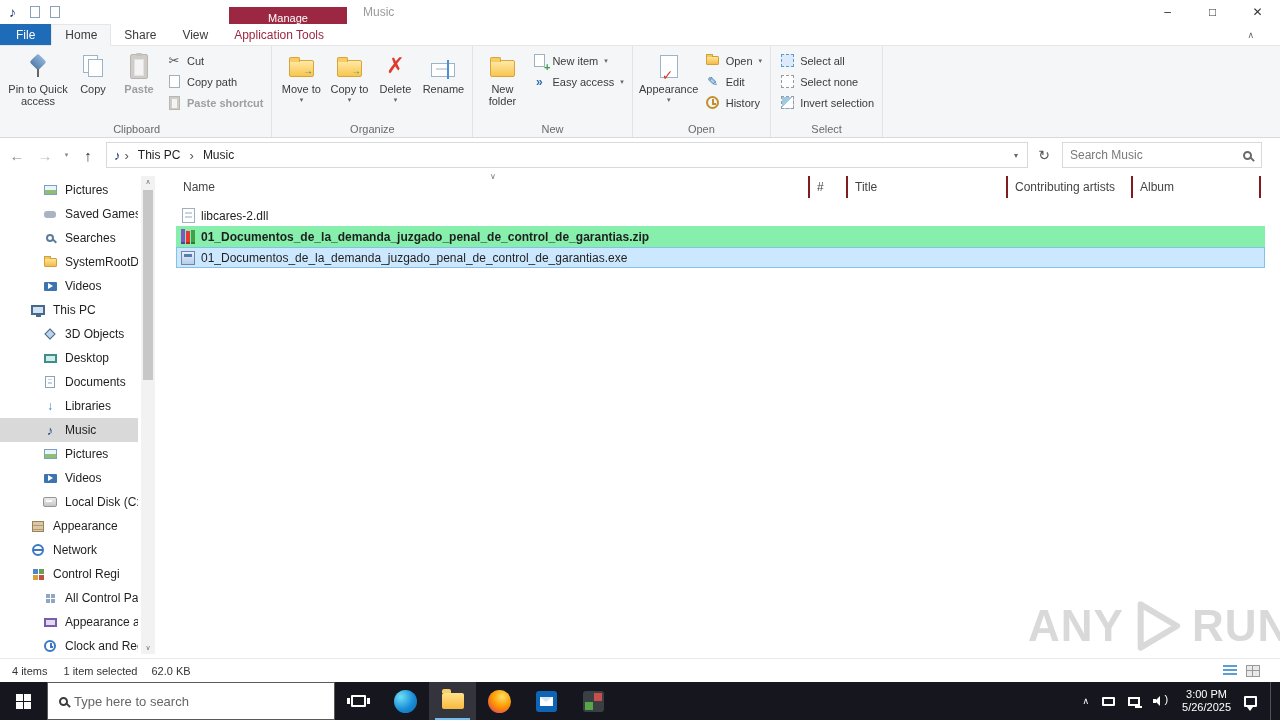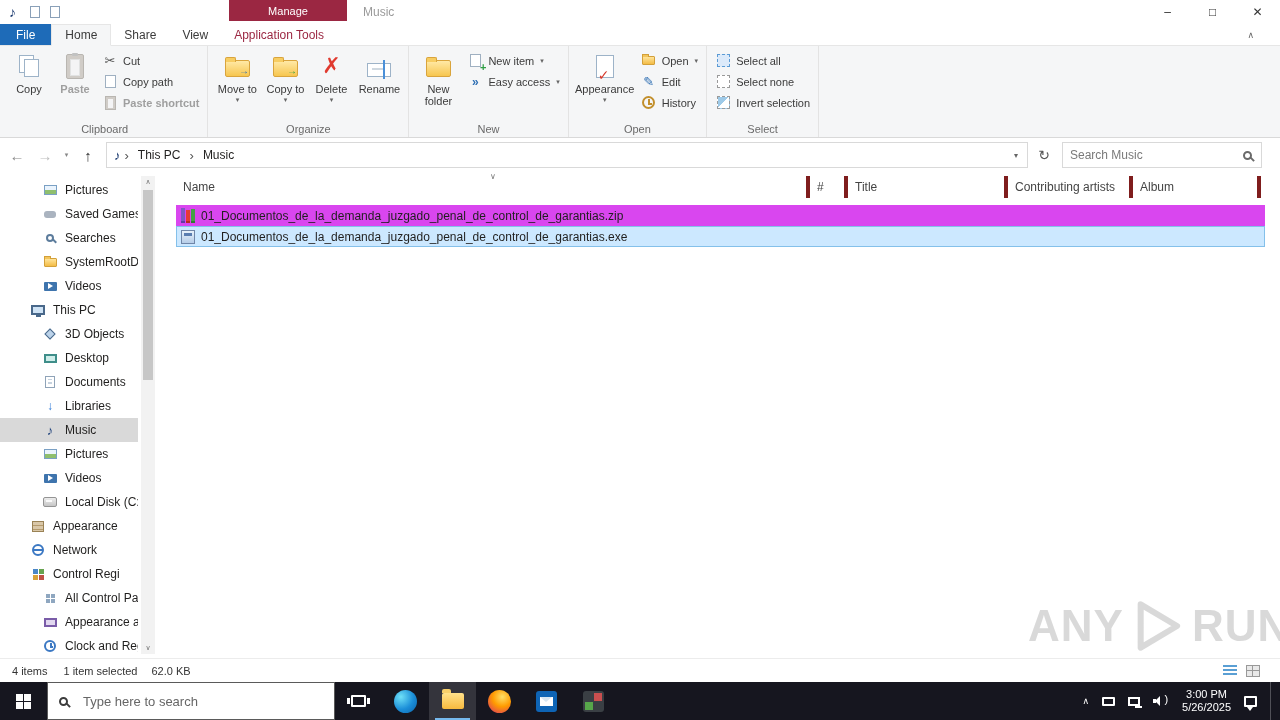--- a/index.html
+++ b/index.html
@@ -7,21 +7,21 @@
   body{font-family:"Liberation Sans","DejaVu Sans",sans-serif;font-size:12px;color:#201f1e;background:#fff;}
   i,b{font-style:normal;font-weight:normal;}
   .g{display:inline-flex;align-items:center;justify-content:center;}
   .screen{position:relative;width:1280px;height:720px;background:#fff;overflow:hidden;}
 
   
   .titlebar{height:24px;display:flex;align-items:center;background:#fff;position:relative;}
   .app-note{font-size:14px;color:#15356c;margin:0 9px 0 9px;}
   .qat-ico{width:20px;height:18px;display:flex;align-items:center;justify-content:center;}
   .mini-page{width:10px;height:12px;background:#fff;border:1px solid #8aa0b8;display:block;}
-  .manage-chunk{position:absolute;left:229px;top:0;width:118px;height:21px;background:#9b2742;color:#fff;font-size:11px;display:flex;align-items:center;justify-content:center;}
+  .manage-chunk{position:absolute;left:229px;top:7px;width:118px;height:21px;background:#9b2742;color:#fff;font-size:11px;display:flex;align-items:center;justify-content:center;}
   .win-title{position:absolute;left:363px;top:0;height:24px;display:flex;align-items:center;color:#9a9a9a;font-size:12px;}
   .win-controls{margin-left:auto;display:flex;height:100%;}
   .wc{width:45px;display:flex;align-items:center;justify-content:center;font-size:12px;color:#333;}
 
   
   .tabsrow{height:22px;display:flex;align-items:stretch;background:#fff;border-bottom:1px solid #e6e6e6;position:relative;z-index:2;}
   .tab{display:flex;align-items:center;padding:0 13px;font-size:12px;color:#3b3b3b;}
   .tab-file{background:#1e6bb8;color:#fff;padding:0 16px;}
   .tab.active{background:#f5f6f7;border:1px solid #e6e6e6;border-bottom:1px solid #f5f6f7;margin-bottom:-1px;}
   .tab-ctx{color:#9b2742;}
@@ -133,30 +133,30 @@
   .si-clockc::after{content:"";position:absolute;left:4px;top:4px;width:3px;height:2px;background:#3b78c3;}
   .sb-scroll{position:absolute;right:5px;top:4px;bottom:4px;width:14px;background:#f2f2f2;display:flex;flex-direction:column;align-items:center;}
   .sarr{font-size:7px;color:#707070;height:12px;}
   .sarr.bottom{margin-top:auto;}
   .sthumb{width:10px;height:190px;background:#c7c7c7;margin-top:2px;}
 
   
   .content{flex:1;position:relative;padding:4px 0 0 16px;min-width:0;}
   .sort-caret{position:absolute;left:330px;top:0;font-size:8px;color:#777;}
   .col-headers{display:flex;height:22px;align-items:stretch;margin-right:15px;}
-  .ch{font-size:12px;color:#444;padding-left:7px;border-right:4px solid #7f1d1d;display:flex;align-items:center;}
+  .ch{font-size:12px;color:#444;padding-left:7px;border-right:2px solid #7f1d1d;display:flex;align-items:center;}
   .ch-name{width:634px;}
   .ch-num{width:38px;}
   .ch-title{width:160px;}
   .ch-artists{width:125px;}
   .ch-album{width:128px;}
   .file-list{margin-top:7px;margin-right:15px;}
   .frow{height:21px;display:flex;align-items:center;padding-left:4px;font-size:12px;color:#201f1e;}
   .frow .fic{width:16px;height:16px;display:flex;align-items:center;justify-content:center;margin-right:5px;flex:none;}
-  .frow.hl{background:#d946ef;}
+  .frow.hl{background:#86efac;font-weight:bold;}
   .frow.sel{background:#cce8ff;outline:1px solid #84c0ea;outline-offset:-1px;}
   .fi-dll{width:13px;height:15px;background:#fff;border:1px solid #9fb0c1;position:relative;display:block;}
   .fi-dll::after{content:"";position:absolute;left:2px;right:2px;top:3px;bottom:3px;background:repeating-linear-gradient(to bottom,#c9d4df 0 2px,transparent 2px 4px);}
   .fi-zip{display:flex;gap:1px;align-items:flex-end;height:15px;}
   .fi-zip i{width:4px;display:block;}
   .fi-zip i:nth-child(1){height:15px;background:#7e57c2;border-bottom:2px solid #5e3da2;}
   .fi-zip i:nth-child(2){height:13px;background:#e53935;border-bottom:2px solid #b52825;}
   .fi-zip i:nth-child(3){height:14px;background:#43a047;border-bottom:2px solid #2d7d31;}
   .fi-exe{width:14px;height:14px;border:1px solid #6f86a8;background:linear-gradient(#e8f1fa,#b6cde8);position:relative;display:block;}
   .fi-exe::after{content:"";position:absolute;left:2px;top:2px;right:2px;height:3px;background:#5a7db0;}
@@ -166,21 +166,21 @@
   .sel-info{margin-left:16px;display:flex;gap:14px;}
   .view-toggles{margin-left:auto;display:flex;gap:9px;margin-right:8px;align-items:center;}
   .vt1{width:14px;height:11px;background:repeating-linear-gradient(to bottom,#5a9fd4 0 2px,transparent 2px 4px);display:block;}
   .vt2{width:14px;height:12px;border:1px solid #999;background:linear-gradient(to right,transparent 5px,#999 5px 6px,transparent 6px),linear-gradient(to bottom,transparent 4px,#999 4px 5px,transparent 5px),#e9e9e9;display:block;}
 
   
   .taskbar{height:38px;background:#16161f;display:flex;align-items:stretch;}
   .tb-btn{width:47px;display:flex;align-items:center;justify-content:center;position:relative;flex:none;}
   .win-logo{display:grid;grid-template-columns:7px 7px;grid-template-rows:7px 7px;gap:1px;}
   .win-logo i{background:#fdfdfd;display:block;}
-  .tb-search{width:288px;background:#fff;border:1px solid #5a5a5a;display:flex;align-items:center;gap:15px;padding:0 11px;flex:none;}
+  .tb-search{width:288px;background:#fff;border:1px solid #5a5a5a;display:flex;align-items:center;gap:6px;padding:0 11px;flex:none;}
   .tb-search input{border:none;outline:none;font-size:13px;color:#444;flex:1;background:transparent;font-family:inherit;min-width:0;}
   .tb-search input::placeholder{color:#666;opacity:1;}
   .mag-d{width:9px;height:9px;border:2px solid #3c3c3c;border-radius:50%;position:relative;flex:none;}
   .mag-d::after{content:"";position:absolute;width:6px;height:2px;background:#3c3c3c;right:-5px;bottom:-2px;transform:rotate(45deg);}
   .tv{width:15px;height:12px;border:2px solid #fff;border-radius:1px;position:relative;display:block;}
   .tv::before{content:"";position:absolute;left:-6px;top:1px;width:3px;height:6px;background:#fff;}
   .tv::after{content:"";position:absolute;right:-6px;top:1px;width:3px;height:6px;background:#fff;}
   .edge{width:23px;height:23px;border-radius:50%;background:radial-gradient(circle at 30% 30%,#6ee0f7,#1b8ed8 55%,#0c63a9);display:block;}
   .active-app{background:rgba(255,255,255,.13);}
   .active-app::after{content:"";position:absolute;left:6px;right:6px;bottom:0;height:2px;background:#76b9ed;}
@@ -238,20 +238,26 @@
     <div class="tab active">Home</div>
     <div class="tab">Share</div>
     <div class="tab">View</div>
     <div class="tab tab-ctx">Application Tools</div>
     <span class="g ribbon-collapse">∧</span>
   </div>
 
   <div class="ribbon">
 
     <div class="rb-group">
+      <div class="rb-big w64">
+        <span class="ic">
+            <span class="ic-pin"></span>
+          </span>
+        <span>Pin to Quick access</span>
+      </div>
       <div class="rb-big w46">
         <span class="ic">
             <span class="ic-copy"></span>
           </span>
         <span>Copy</span>
       </div>
       <div class="rb-big w46 dis">
         <span class="ic">
             <span class="ic-paste"></span>
           </span>
@@ -562,20 +568,26 @@
     <div class="content">
       <span class="g sort-caret">∨</span>
       <div class="col-headers">
         <div class="ch ch-name">Name</div>
         <div class="ch ch-num">#</div>
         <div class="ch ch-title">Title</div>
         <div class="ch ch-artists">Contributing artists</div>
         <div class="ch ch-album">Album</div>
       </div>
       <div class="file-list">
+        <div class="frow">
+          <span class="fic">
+              <i class="fi-dll"></i>
+            </span>
+          <span>libcares-2.dll</span>
+        </div>
         <div class="frow hl">
           <span class="fic">
               <span class="fi-zip">
                 <i></i>
                 <i></i>
                 <i></i>
               </span>
             </span>
           <span>01_Documentos_de_la_demanda_juzgado_penal_de_control_de_garantias.zip</span>
         </div>

